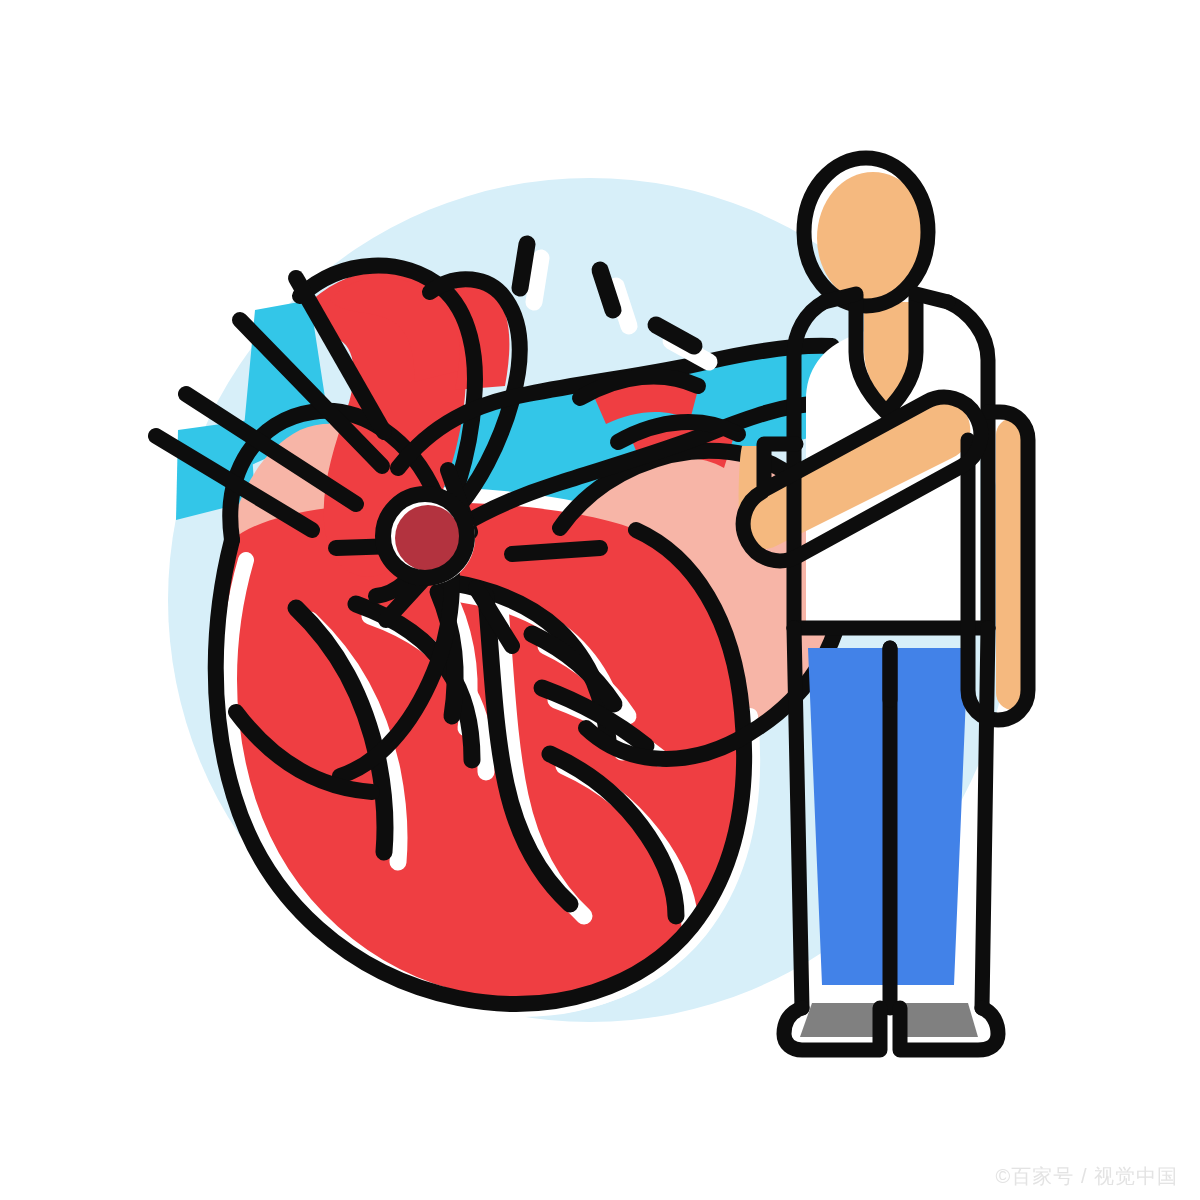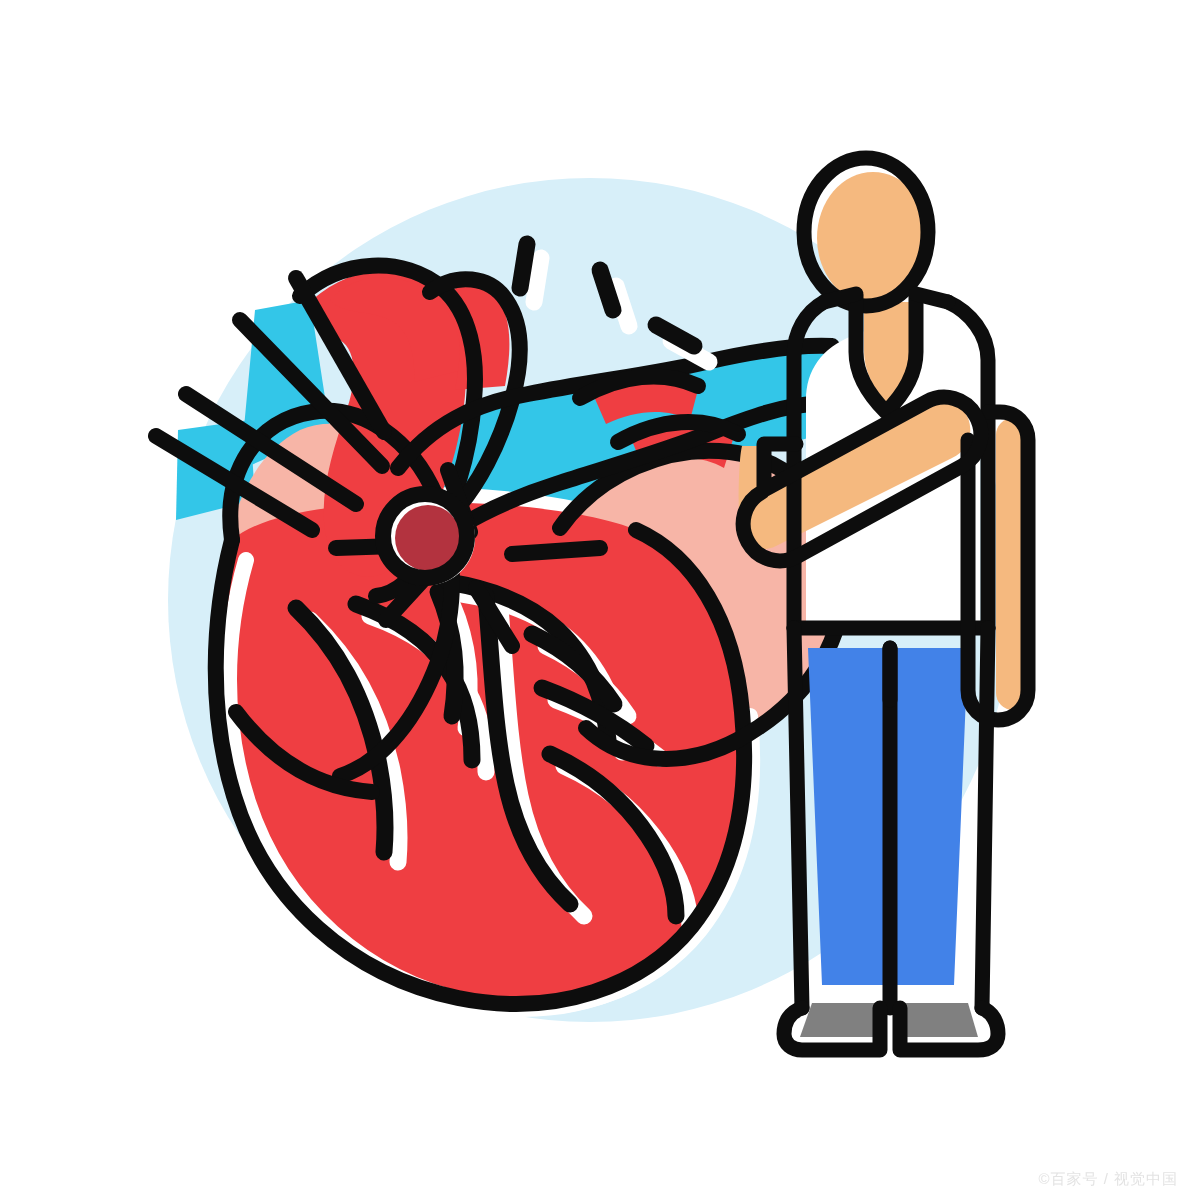--- a/index.html
+++ b/index.html
@@ -24,21 +24,21 @@
     position: absolute;
     inset: 0;
     width: 1200px;
     height: 1200px;
     display: block;
   }
   #watermark {
     position: absolute;
     right: 22px;
     bottom: 14px;
-    font-size: 15px;
+    font-size: 20px;
     line-height: 1;
     color: #e3e3e3;
     letter-spacing: 1px;
     user-select: none;
     white-space: nowrap;
   }
 </style>
 </head>
 <body>
 

